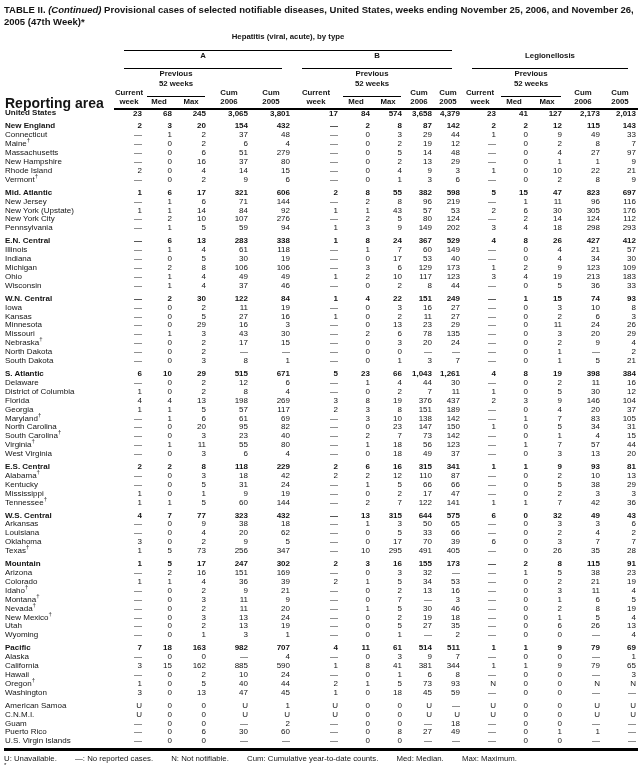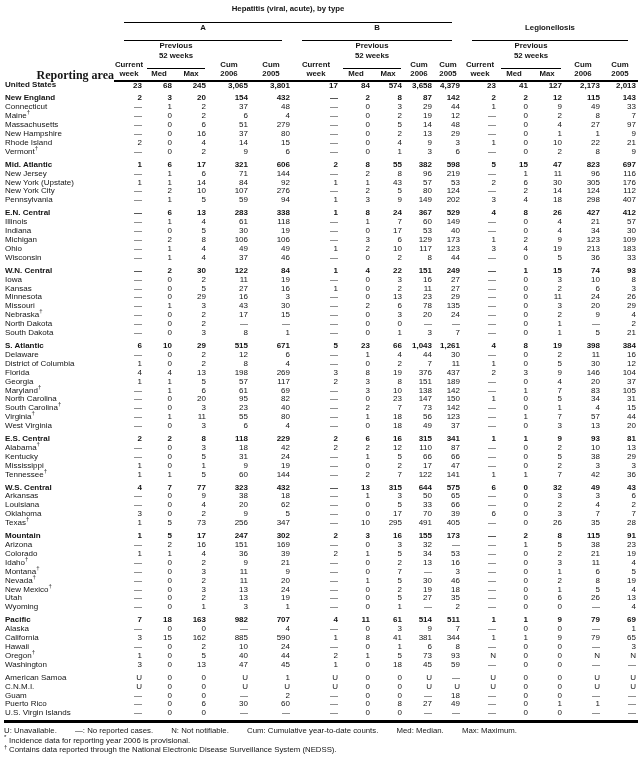--- a/index.html
+++ b/index.html
@@ -10,40 +10,45 @@
   }
   .page { padding:4px 3px 0 4px; }
   .title { font-size:9.5px; font-weight:bold; line-height:11.5px; margin-bottom:5px; }
   .title .cont { font-style:italic; }
 
   table { border-collapse:collapse; table-layout:fixed; width:634px; }
   th, td { padding:0; margin:0; white-space:nowrap; overflow:visible; }
 
   thead th { font-weight:bold; font-size:7.8px; line-height:9.5px; vertical-align:bottom; text-align:center; }
   thead tr.r5 th { border-bottom:2px solid #000; padding-bottom:1px; }
-  th.area-h { text-align:right; vertical-align:bottom; font-size:12px; padding-left:1px;font-family:Liberation Serif, serif; }
+  th.area-h { text-align:left; vertical-align:bottom; font-size:14px; padding-left:1px; }
   .span-h span { display:block; margin:0 10px; border-bottom:1px solid #000; padding-bottom:8px; }
   .u52 span { display:block; margin:0 3px; border-bottom:1px solid #000; padding-bottom:8px; }
 
   tbody td { font-size:8px; line-height:8.9px; text-align:right; padding-right:2px; }
   tbody td.area { text-align:left; padding-left:1px; padding-right:0; }
   tbody tr.bold td { font-weight:bold; }
   tbody tr.gap td { padding-top:4px; }
   tbody tr:last-child td { border-bottom:3px solid #000; padding-bottom:2px; }
   sup { font-size:6px; vertical-align:super; line-height:0; }
 
   .fnotes { margin-top:3px; font-size:7.8px; line-height:9.6px; }
   .fnotes .legend span { margin-right:16px; }
   .fnotes .mk { display:inline-block; width:5px; }
 </style>
 </head>
 <body>
 
 <div class="page">
 
+  <div class="title">
+    <span>TABLE II.</span>
+    <span class="cont">(Continued)</span>
+    <span>Provisional cases of selected notifiable diseases, United States, weeks ending November 25, 2006, and November 26, 2005 (47th Week)*</span>
+  </div>
 
   <table>
     <colgroup>
       <col style="width:110px">
       <col style="width:30px">
         <col style="width:30px">
         <col style="width:34px">
         <col style="width:42px">
         <col style="width:42px">
       <col style="width:48px">
@@ -351,21 +356,21 @@
           <td>94</td>
           <td>1</td>
           <td>3</td>
           <td>9</td>
           <td>149</td>
           <td>202</td>
           <td>3</td>
           <td>4</td>
           <td>18</td>
           <td>298</td>
-          <td>407</td>
+          <td>293</td>
         </tr>
         <tr class="bold gap">
           <td class="area">E.N. Central</td>
           <td>—</td>
           <td>6</td>
           <td>13</td>
           <td>283</td>
           <td>338</td>
           <td>1</td>
           <td>8</td>

